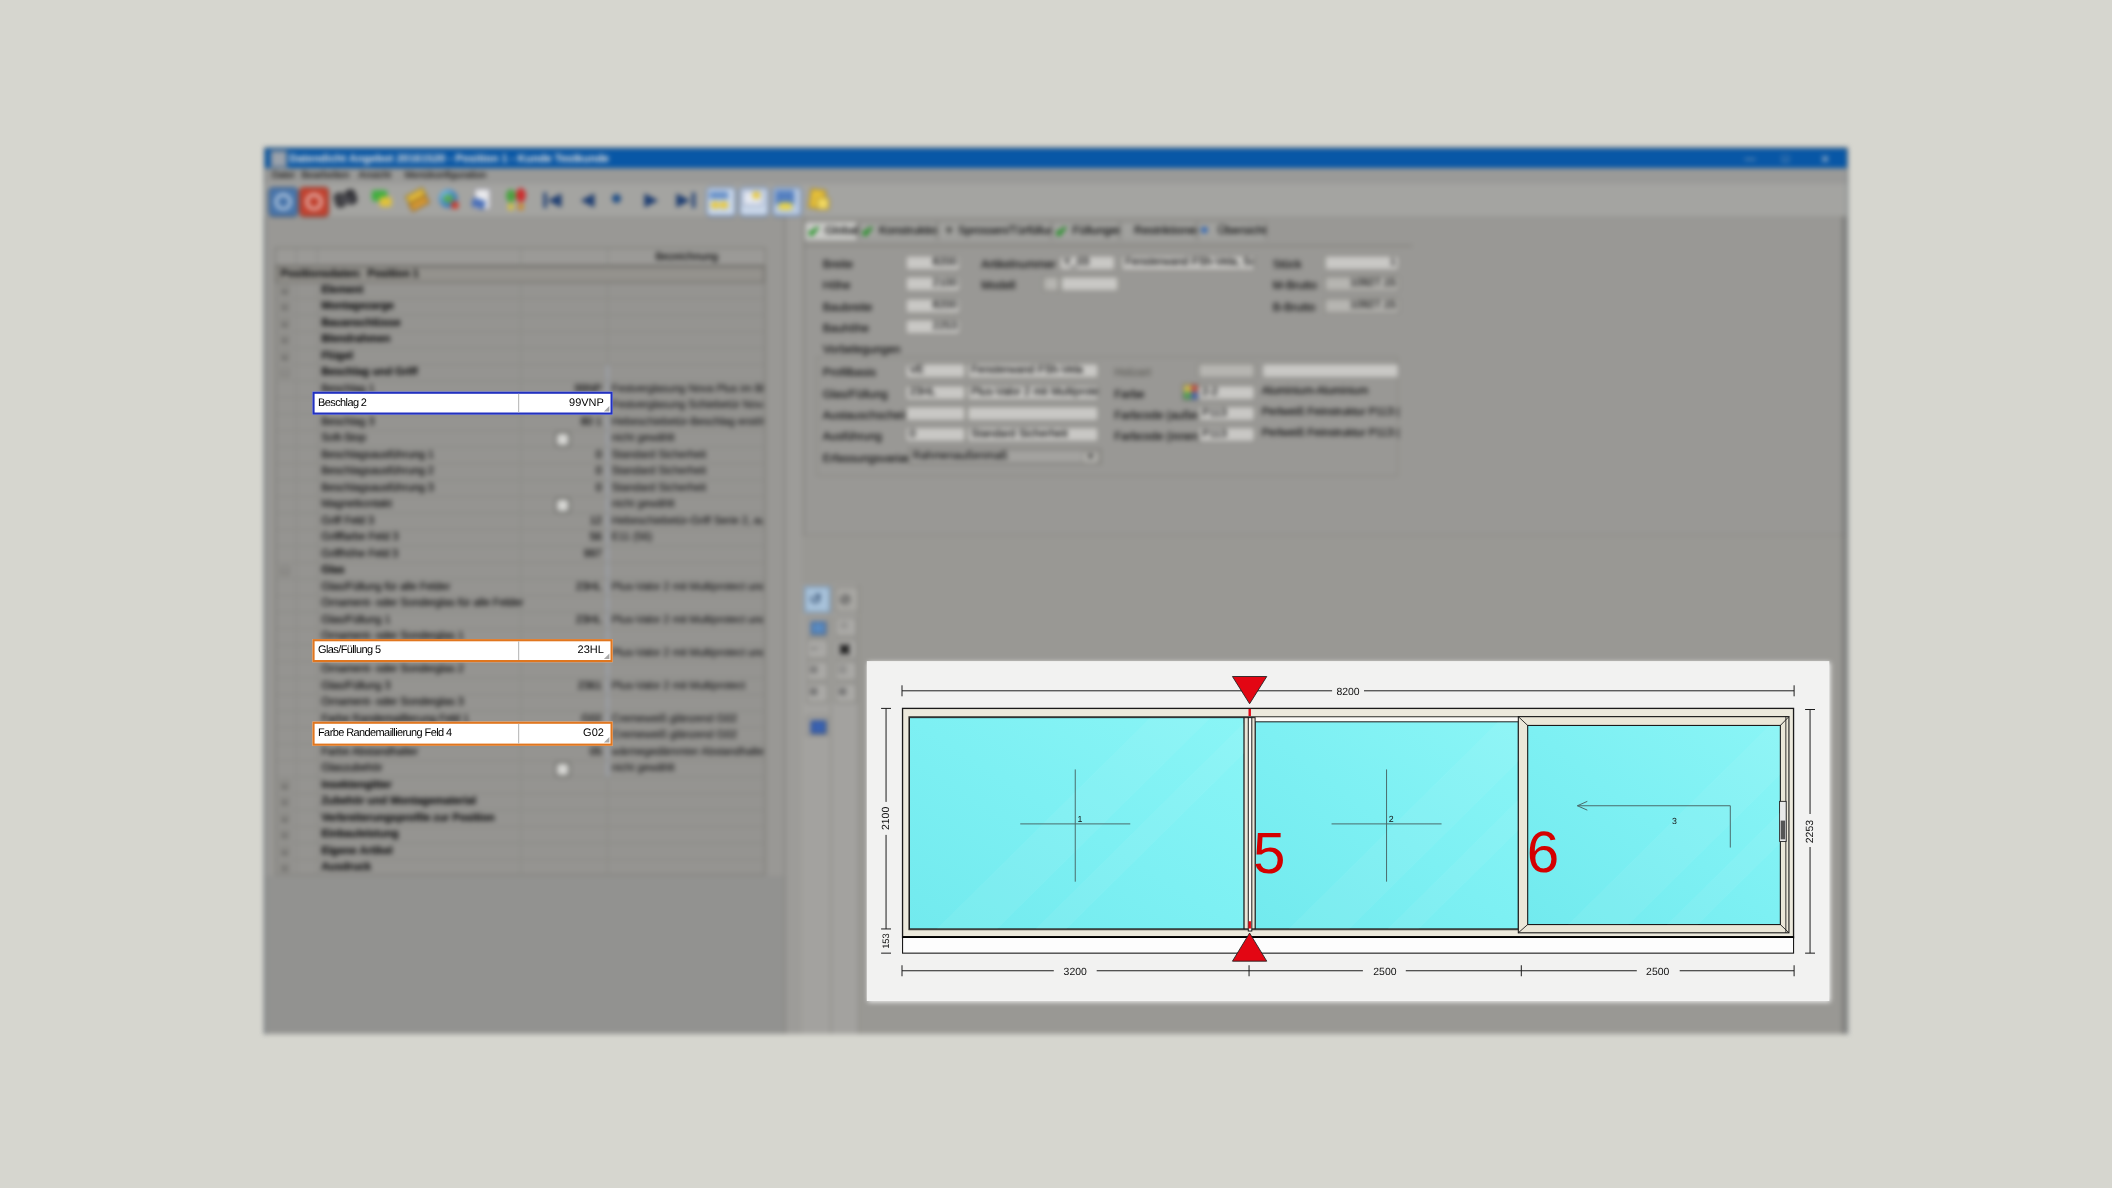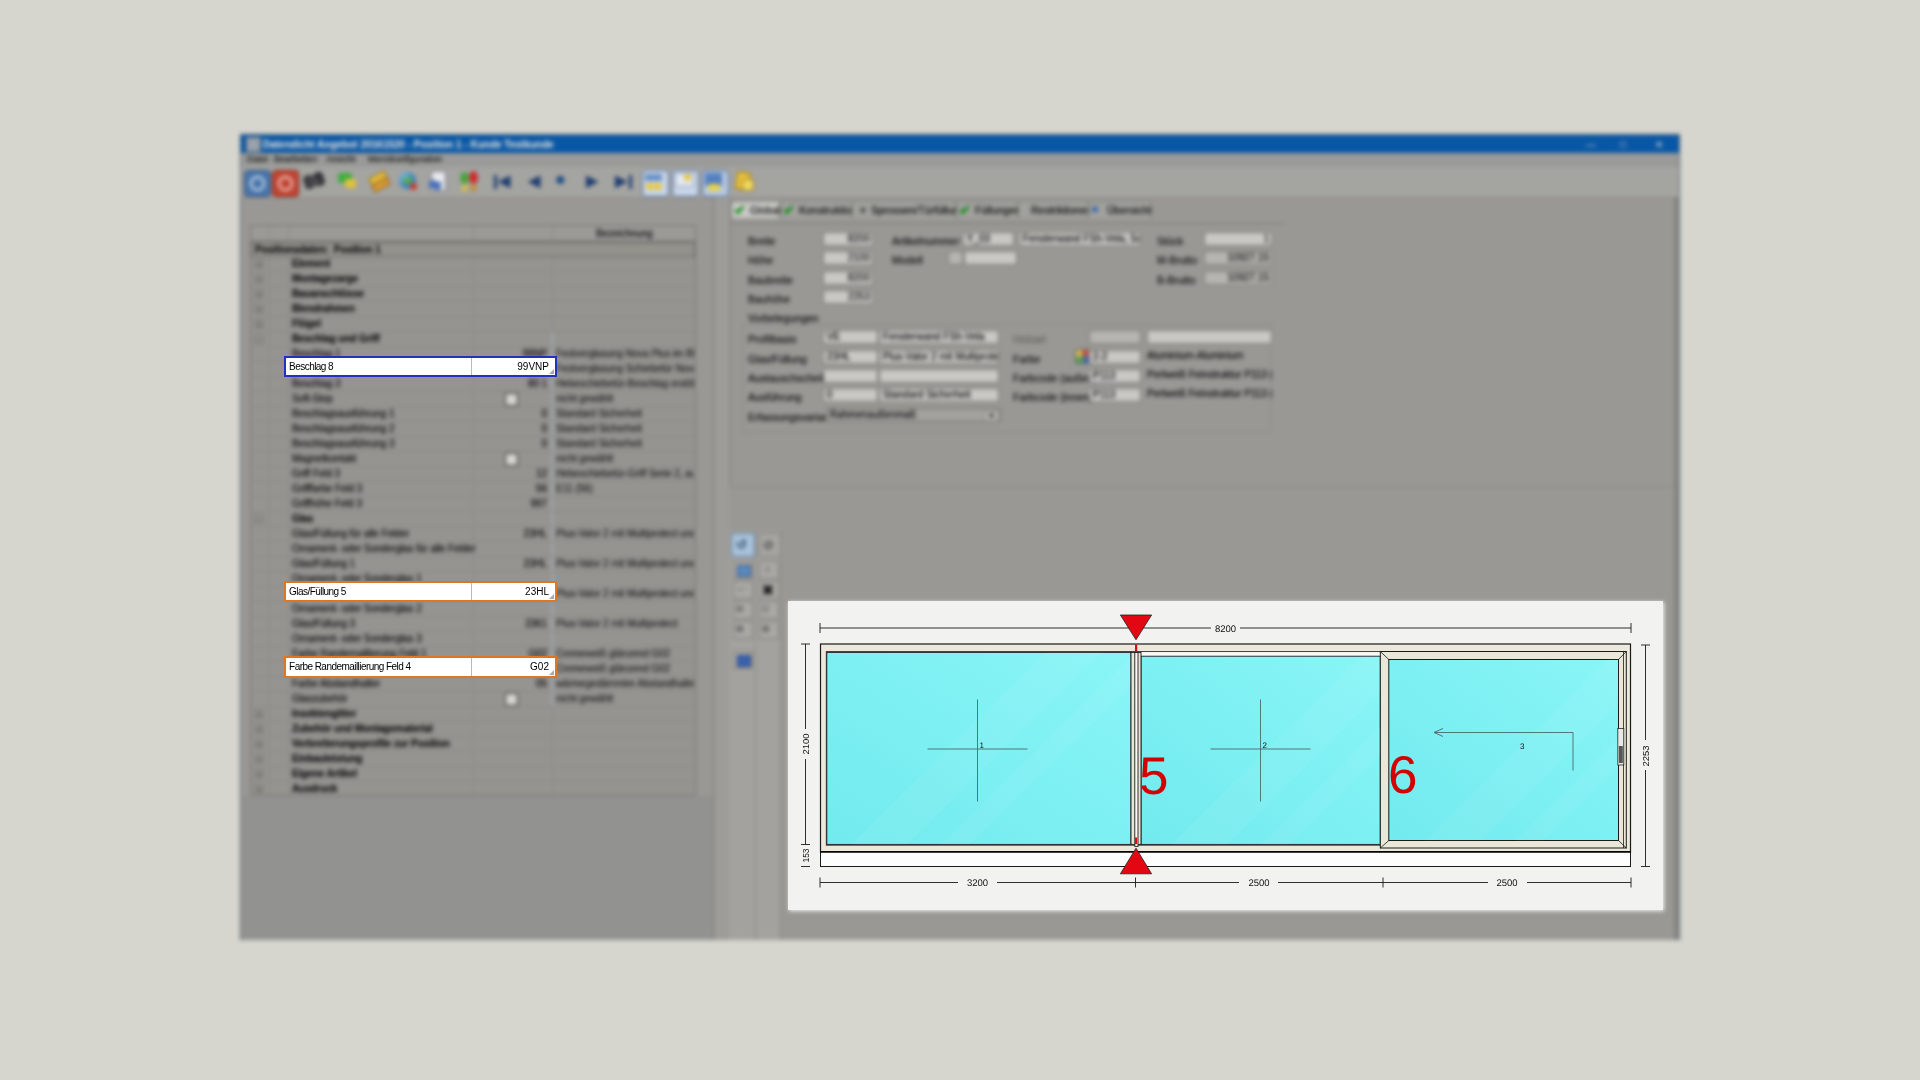--- a/index.html
+++ b/index.html
@@ -393,21 +393,21 @@
         </div>
   </div>
   <div class="r" style="left:1434px;top:62px;width:2px;height:743px;background:#6e6e6c;"></div>
   <div class="r" id="panelbase">
         <div class="glass"></div>
       </div>
  </div>
 </div>
 <div id="sharp">
  <div class="edrow" style="top:355.5px;border:2.3px solid #2231c0;">
-  <span class="lab">Beschlag 8</span>
+  <span class="lab">Beschlag 2</span>
       <span class="div"></span>
       <span class="val">99VNP</span>
       <span class="grip"></span>
  </div>
  <div class="edrow" style="top:580.5px;border:2.3px solid #e0761f;">
   <span class="lab">Glas/Füllung 5</span>
       <span class="div"></span>
       <span class="val">23HL</span>
       <span class="grip"></span>
  </div>

